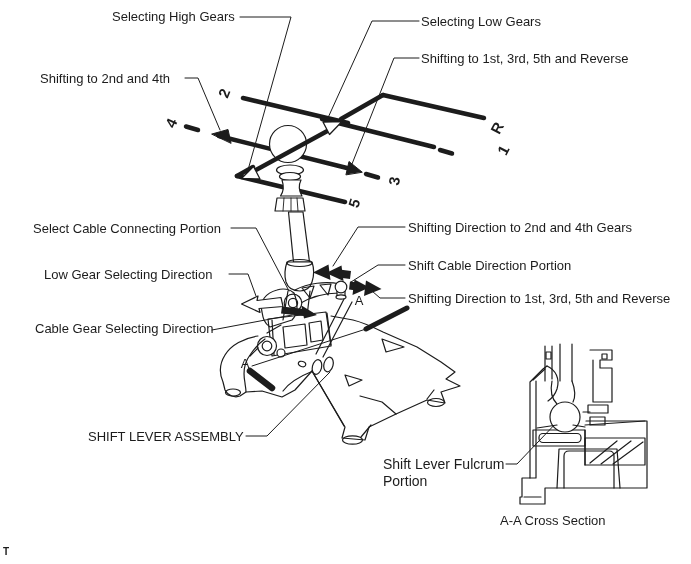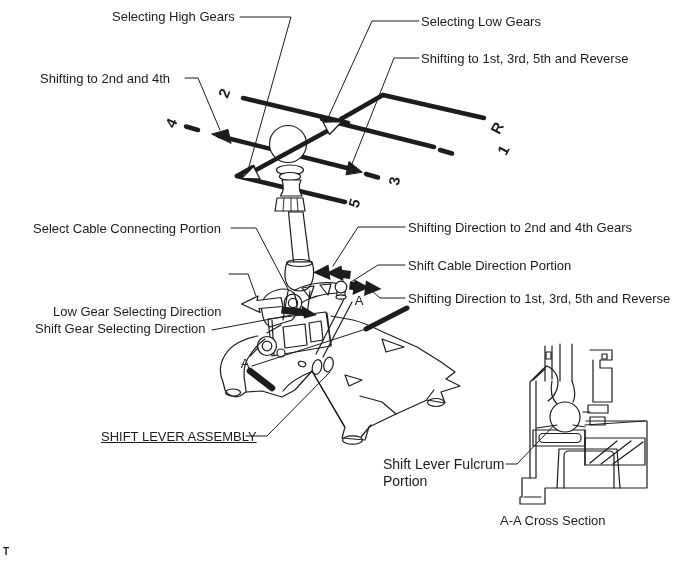--- a/index.html
+++ b/index.html
@@ -172,26 +172,26 @@
       <rect x="590" y="417" width="15" height="8"></rect>
       <path d="M537,428 L557,425 M573,425 L585,427"></path>
     </g>
   </svg>
 
   <div class="lbl" style="left:112px; top:9px;">Selecting High Gears</div>
   <div class="lbl" style="left:421px; top:14px;">Selecting Low Gears</div>
   <div class="lbl" style="left:421px; top:51px;">Shifting to 1st, 3rd, 5th and Reverse</div>
   <div class="lbl" style="left:40px;  top:71px;">Shifting to 2nd and 4th</div>
   <div class="lbl" style="left:33px;  top:221px;">Select Cable Connecting Portion</div>
-  <div class="lbl" style="left:53px;  top:267px;margin-top:37px;">Low Gear Selecting Direction</div>
-  <div class="lbl" style="left:35px;  top:321px;">Shift Gear Selecting Direction</div>
+  <div class="lbl" style="left:44px;  top:267px;">Low Gear Selecting Direction</div>
+  <div class="lbl" style="left:35px;  top:321px;">Cable Gear Selecting Direction</div>
   <div class="lbl" style="left:408px; top:220px;">Shifting Direction to 2nd and 4th Gears</div>
   <div class="lbl" style="left:408px; top:258px;">Shift Cable Direction Portion</div>
   <div class="lbl" style="left:408px; top:291px;">Shifting Direction to 1st, 3rd, 5th and Reverse</div>
-  <div class="lbl" style="left:101px;  top:429px;text-decoration:underline;">SHIFT LEVER ASSEMBLY</div>
+  <div class="lbl" style="left:88px;  top:429px;">SHIFT LEVER ASSEMBLY</div>
 
   <div class="lbl2" style="left:383px; top:456px;">
     <div>Shift Lever Fulcrum</div>
     <div>Portion</div>
   </div>
   <div class="lbl" style="left:500px; top:513px;">A-A Cross Section</div>
 
   <div class="gate-num" style="left:224px; top:93px;  --r:-68deg;">2</div>
   <div class="gate-num" style="left:171px; top:123px; --r:-65deg;">4</div>
   <div class="gate-num" style="left:497px; top:128px; --r:-62deg;">R</div>

